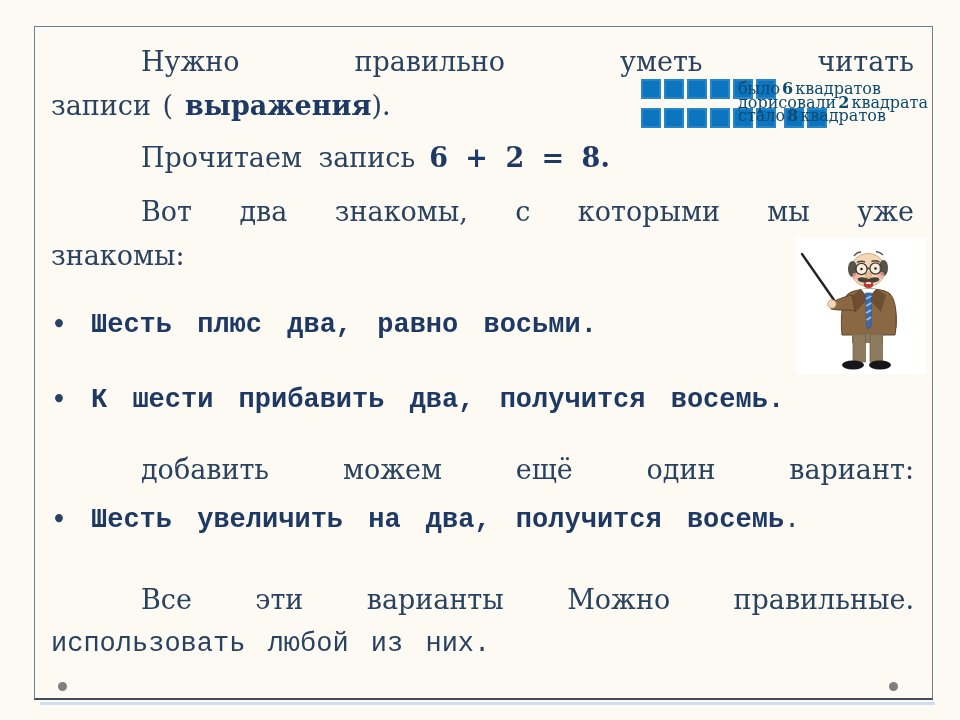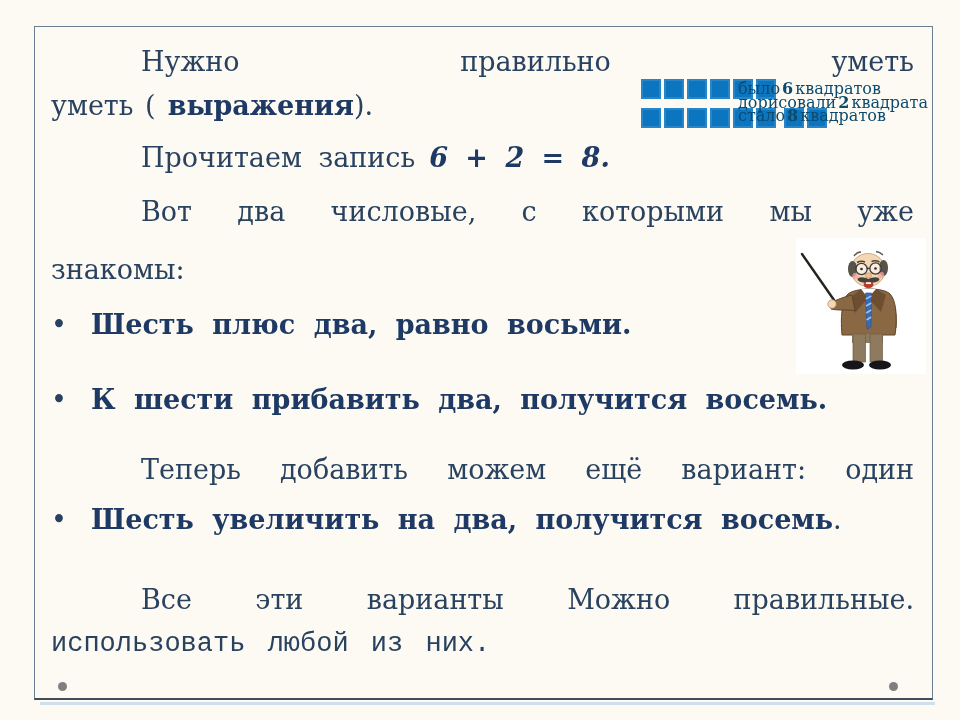--- a/index.html
+++ b/index.html
@@ -22,27 +22,27 @@
     background:var(--bg);
   }
   .box::after{
     content:"";position:absolute;left:5px;right:-3px;bottom:-7px;height:3px;
     background:var(--frame-glow);
   }
   .line{position:absolute;left:16px;right:18px;font-size:27px;line-height:44px;color:var(--text);}
   .jw{display:flex;justify-content:space-between;padding-left:90px;}
   .ind{padding-left:90px;}
   .b{font-weight:bold;color:var(--bold);margin-left:12px;}
-  .p2b{margin-left:14px;font-style:italic;}
+  .p2b{margin-left:14px;}
   .ws3{word-spacing:3px;}
   .ws6{word-spacing:6px;font-family:Liberation Mono, monospace;}
   .ws8{word-spacing:8px;}
   .bul{position:absolute;left:16px;right:18px;display:flex;font-size:27px;line-height:44px;}
   .bul .mark{width:40px;flex:0 0 40px;color:var(--text);}
-  .bul .txt{font-weight:bold;color:var(--bold);word-spacing:9px;}
+  .bul .txt{font-weight:bold;color:var(--bold);word-spacing:9px;font-family:Liberation Mono, monospace;}
   .bul .tail{font-weight:normal;color:var(--text);}
   
   .squares{position:absolute;left:606px;top:52px;}
   .sq-row{display:flex;gap:3px;margin-bottom:9px;height:20px;}
   .sq{width:20px;height:20px;background:var(--blue);box-shadow:inset 0 0 0 2px rgba(255,255,255,0.12);}
   .sq-gap{margin-left:5px;}
   .caption{position:absolute;right:4px;top:55px;font-size:16px;line-height:13.5px;color:#0c4a6e;}
   .caption .num{font-weight:bold;margin:0 2px;}
   
   .teacher{position:absolute;left:761px;top:211px;width:130px;height:136px;background:#ffffff;}
@@ -54,53 +54,53 @@
 </head>
 <body>
 
 <div class="slide">
   <div class="box">
 
     <div class="line jw" style="top:13px">
         <span>Нужно</span>
         <span>правильно</span>
         <span>уметь</span>
-      </div>
-    <div class="line ws3" style="top:57px"><span>уметь (</span><span class="b">выражения</span><span>).</span></div>
+        <span>читать</span>
+      </div>
+    <div class="line ws3" style="top:57px"><span>записи (</span><span class="b">выражения</span><span>).</span></div>
 
     <div class="line ind ws8" style="top:109px"><span>Прочитаем запись</span><span class="b p2b">6 + 2 = 8.</span></div>
 
     <div class="line jw" style="top:163px">
         <span>Вот</span>
         <span>два</span>
-        <span>числовые,</span>
+        <span>знакомы,</span>
         <span>с</span>
         <span>которыми</span>
         <span>мы</span>
         <span>уже</span>
       </div>
-    <div class="line" style="top:221px">знакомы:</div>
+    <div class="line" style="top:207px">знакомы:</div>
 
     <div class="bul" style="top:276px">
       <span class="mark">•</span>
       <span class="txt">Шесть плюс два, равно восьми.</span>
     </div>
 
     <div class="bul" style="top:351px">
       <span class="mark">•</span>
       <span class="txt">К шести прибавить два, получится восемь.</span>
     </div>
 
     <div class="line jw" style="top:421px">
-        <span>Теперь</span>
         <span>добавить</span>
         <span>можем</span>
         <span>ещё</span>
+        <span>один</span>
         <span>вариант:</span>
-        <span>один</span>
       </div>
 
     <div class="bul" style="top:471px">
       <span class="mark">•</span>
       <span class="txt"><span>Шесть увеличить на два, получится восемь</span><span class="tail">.</span></span>
     </div>
 
     <div class="line jw" style="top:551px">
         <span>Все</span>
         <span>эти</span>

